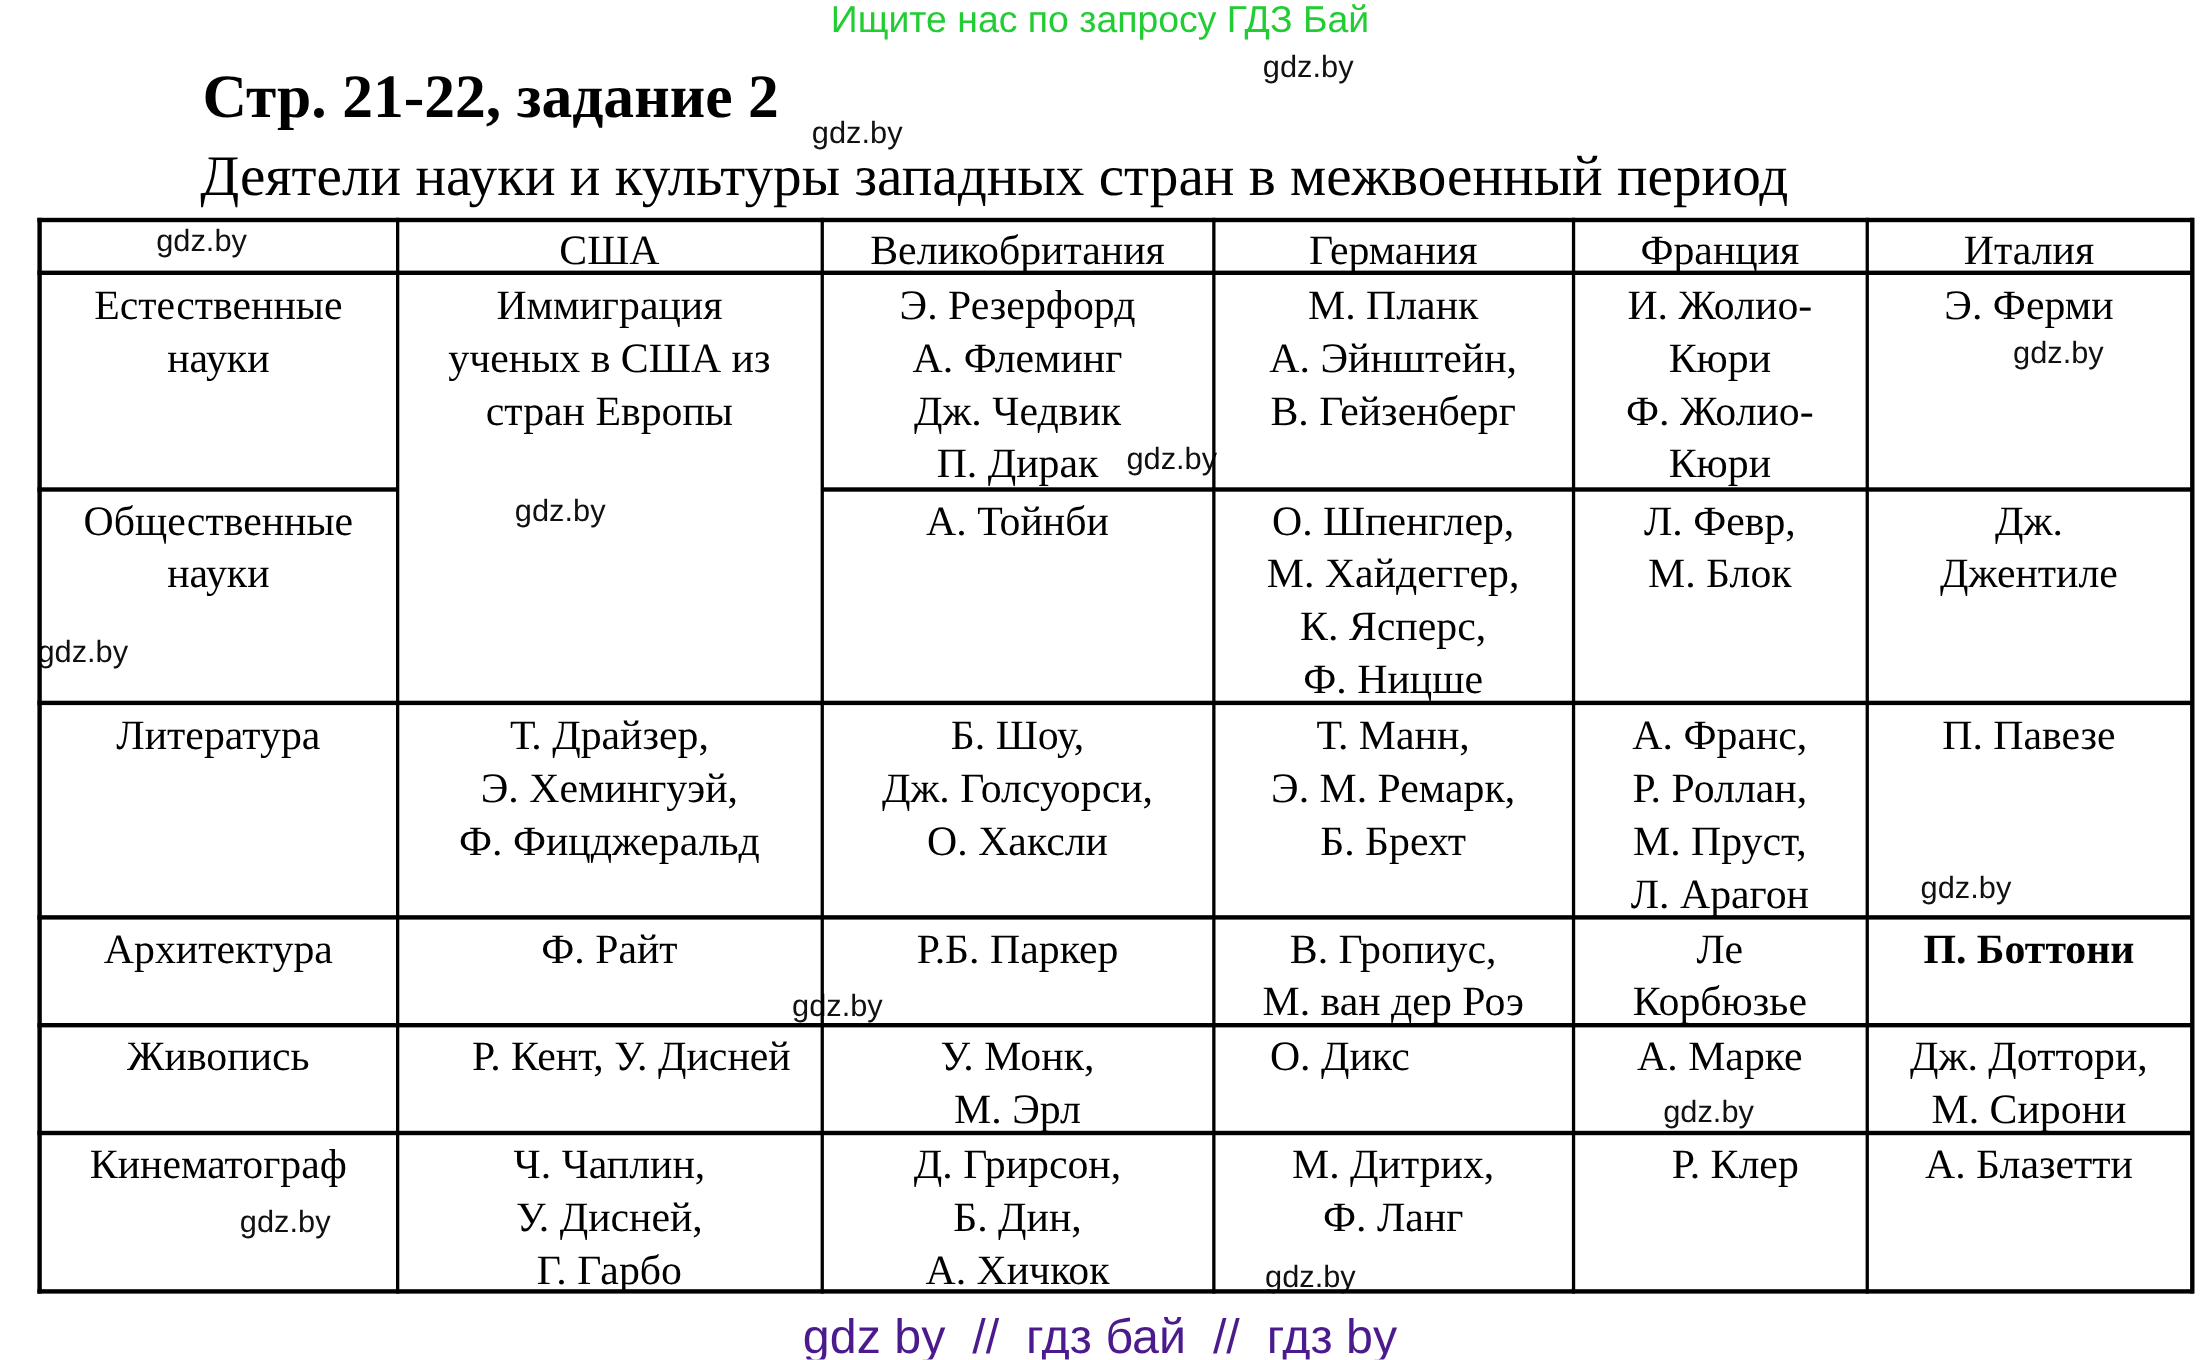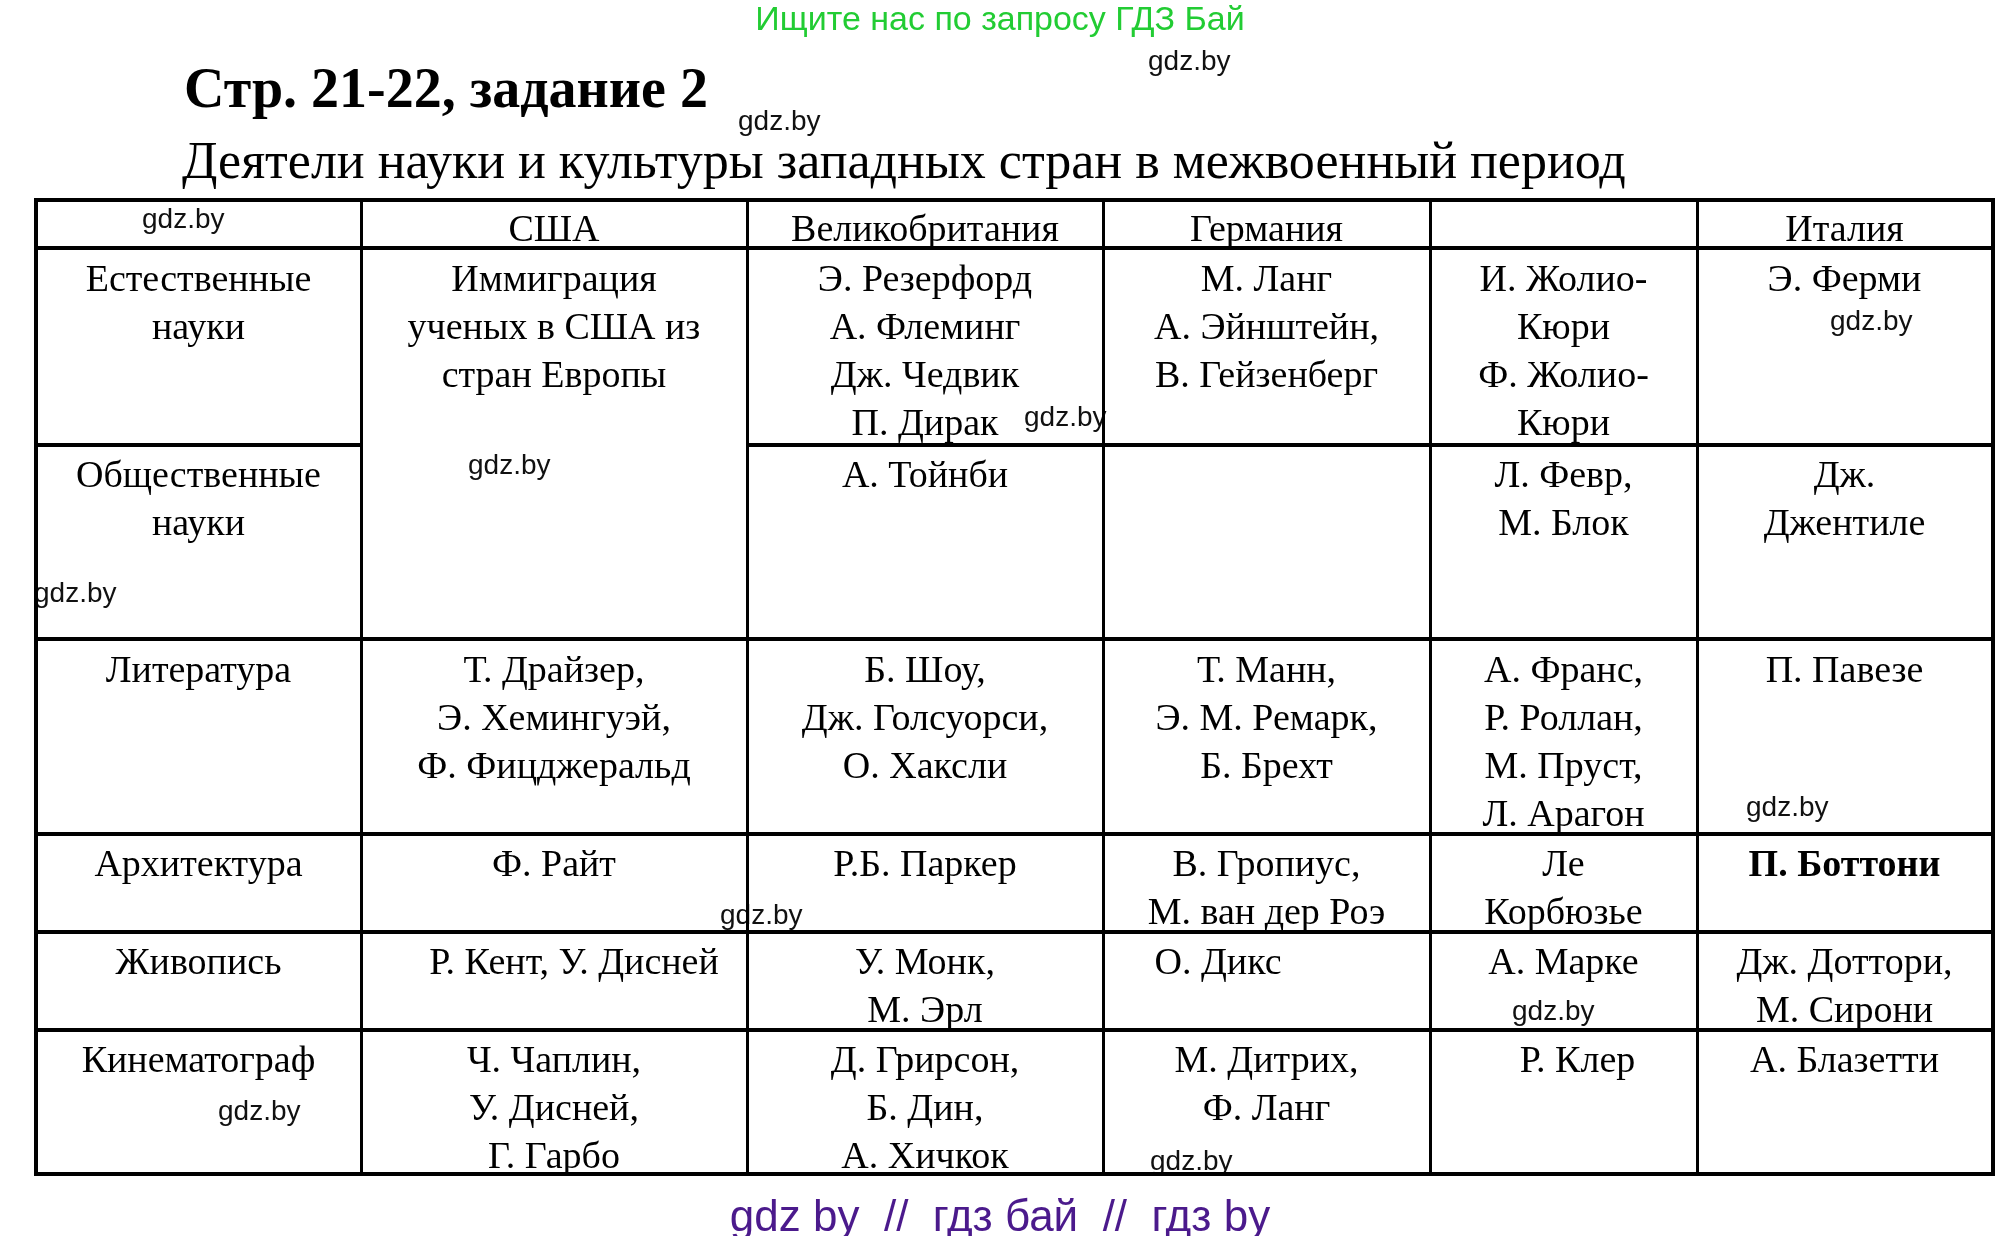--- a/index.html
+++ b/index.html
@@ -75,43 +75,48 @@
   <div class="vl" style="left:360px;top:198px;height:978px;"></div>
   <div class="vl" style="left:746px;top:198px;height:978px;"></div>
   <div class="vl" style="left:1102px;top:198px;height:978px;"></div>
   <div class="vl" style="left:1429px;top:198px;height:978px;"></div>
   <div class="vl" style="left:1696px;top:198px;height:978px;"></div>
   <div class="vl" style="left:1991px;top:198px;height:978px;width:4px;"></div>
 
   <div class="cell" style="left:361px;width:386px;top:200px;">США</div>
   <div class="cell" style="left:747px;width:356px;top:200px;">Великобритания</div>
   <div class="cell" style="left:1103px;width:327px;top:200px;">Германия</div>
+  <div class="cell" style="left:1430px;width:267px;top:200px;">Франция</div>
   <div class="cell" style="left:1697px;width:295px;top:200px;">Италия</div>
 
   <div class="cell" style="left:36px;width:325px;top:250px;">Естественные
 науки</div>
   <div class="cell" style="left:361px;width:386px;top:250px;">Иммиграция
 ученых в США из
 стран Европы</div>
   <div class="cell" style="left:747px;width:356px;top:250px;">Э. Резерфорд
 А. Флеминг
 Дж. Чедвик
 П. Дирак</div>
-  <div class="cell" style="left:1103px;width:327px;top:250px;">М. Ланг
+  <div class="cell" style="left:1103px;width:327px;top:250px;">М. Планк
 А. Эйнштейн,
 В. Гейзенберг</div>
   <div class="cell" style="left:1430px;width:267px;top:250px;">И. Жолио-
 Кюри
 Ф. Жолио-
 Кюри</div>
   <div class="cell" style="left:1697px;width:295px;top:250px;">Э. Ферми</div>
 
   <div class="cell" style="left:36px;width:325px;top:446px;">Общественные
 науки</div>
   <div class="cell" style="left:747px;width:356px;top:446px;">А. Тойнби</div>
+  <div class="cell" style="left:1103px;width:327px;top:446px;">О. Шпенглер,
+М. Хайдеггер,
+К. Ясперс,
+Ф. Ницше</div>
   <div class="cell" style="left:1430px;width:267px;top:446px;">Л. Февр,
 М. Блок</div>
   <div class="cell" style="left:1697px;width:295px;top:446px;">Дж.
 Джентиле</div>
 
   <div class="cell" style="left:36px;width:325px;top:641px;">Литература</div>
   <div class="cell" style="left:361px;width:386px;top:641px;">Т. Драйзер,
 Э. Хемингуэй,
 Ф. Фицджеральд</div>
   <div class="cell" style="left:747px;width:356px;top:641px;">Б. Шоу,

